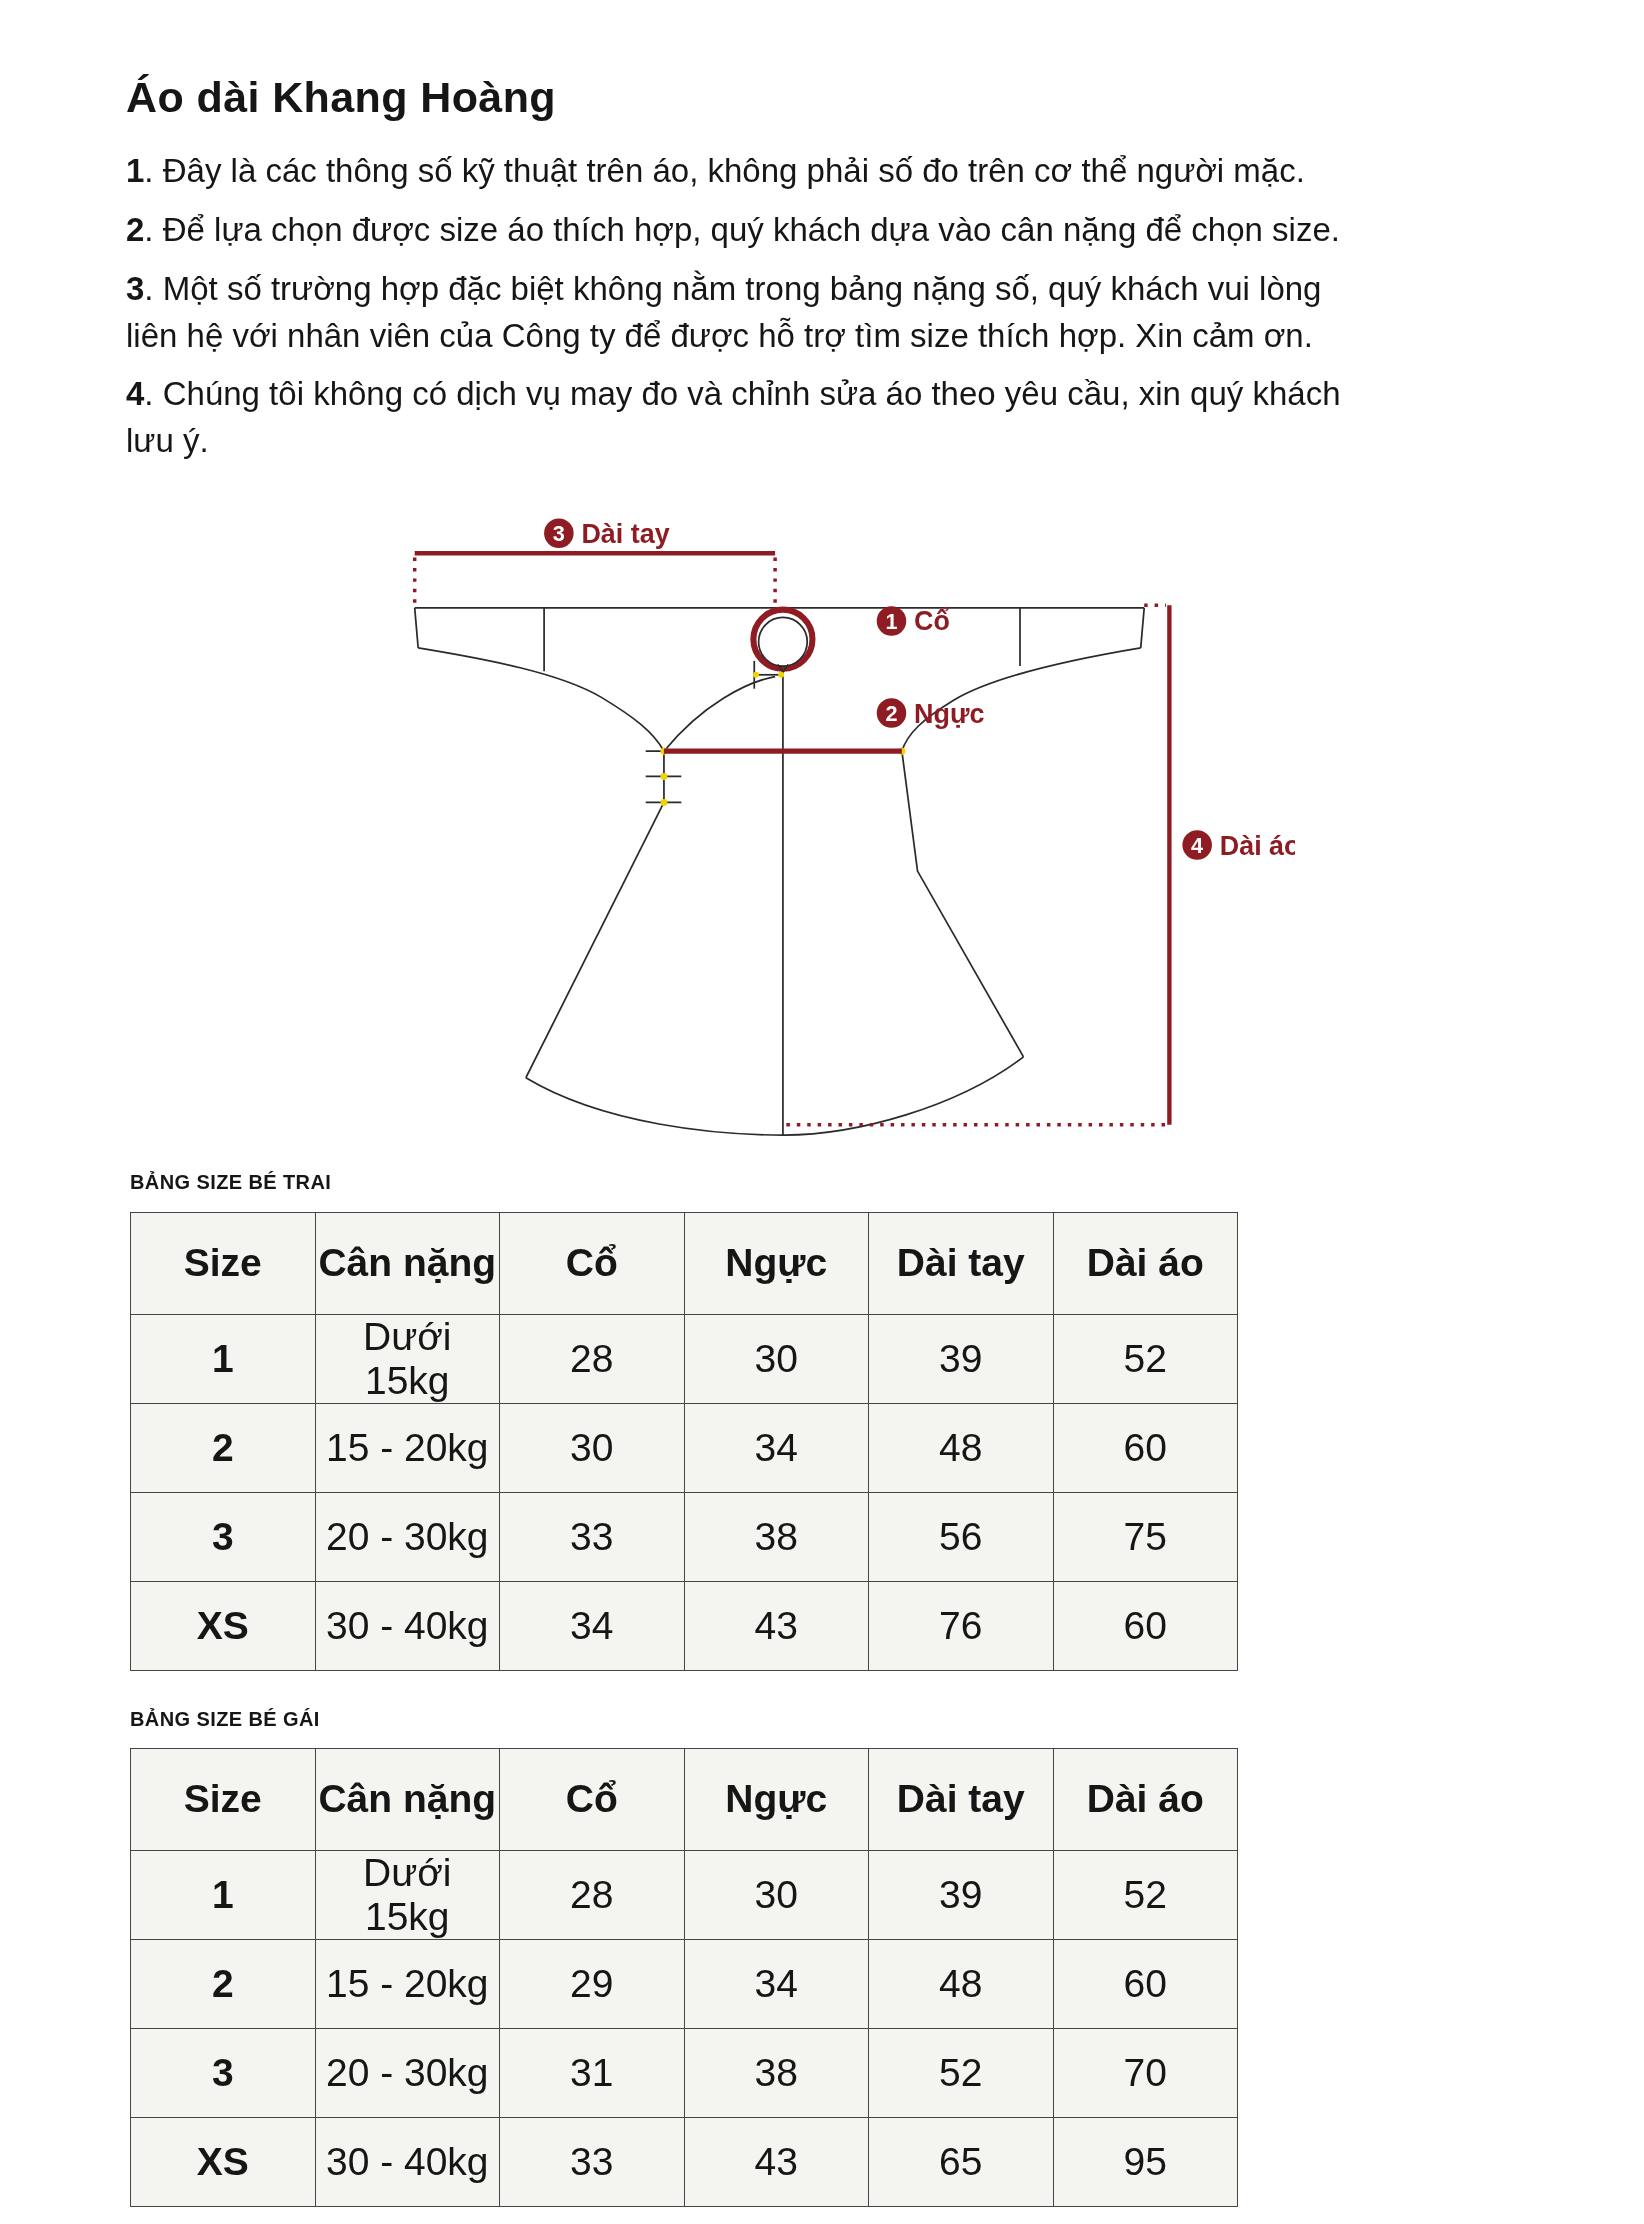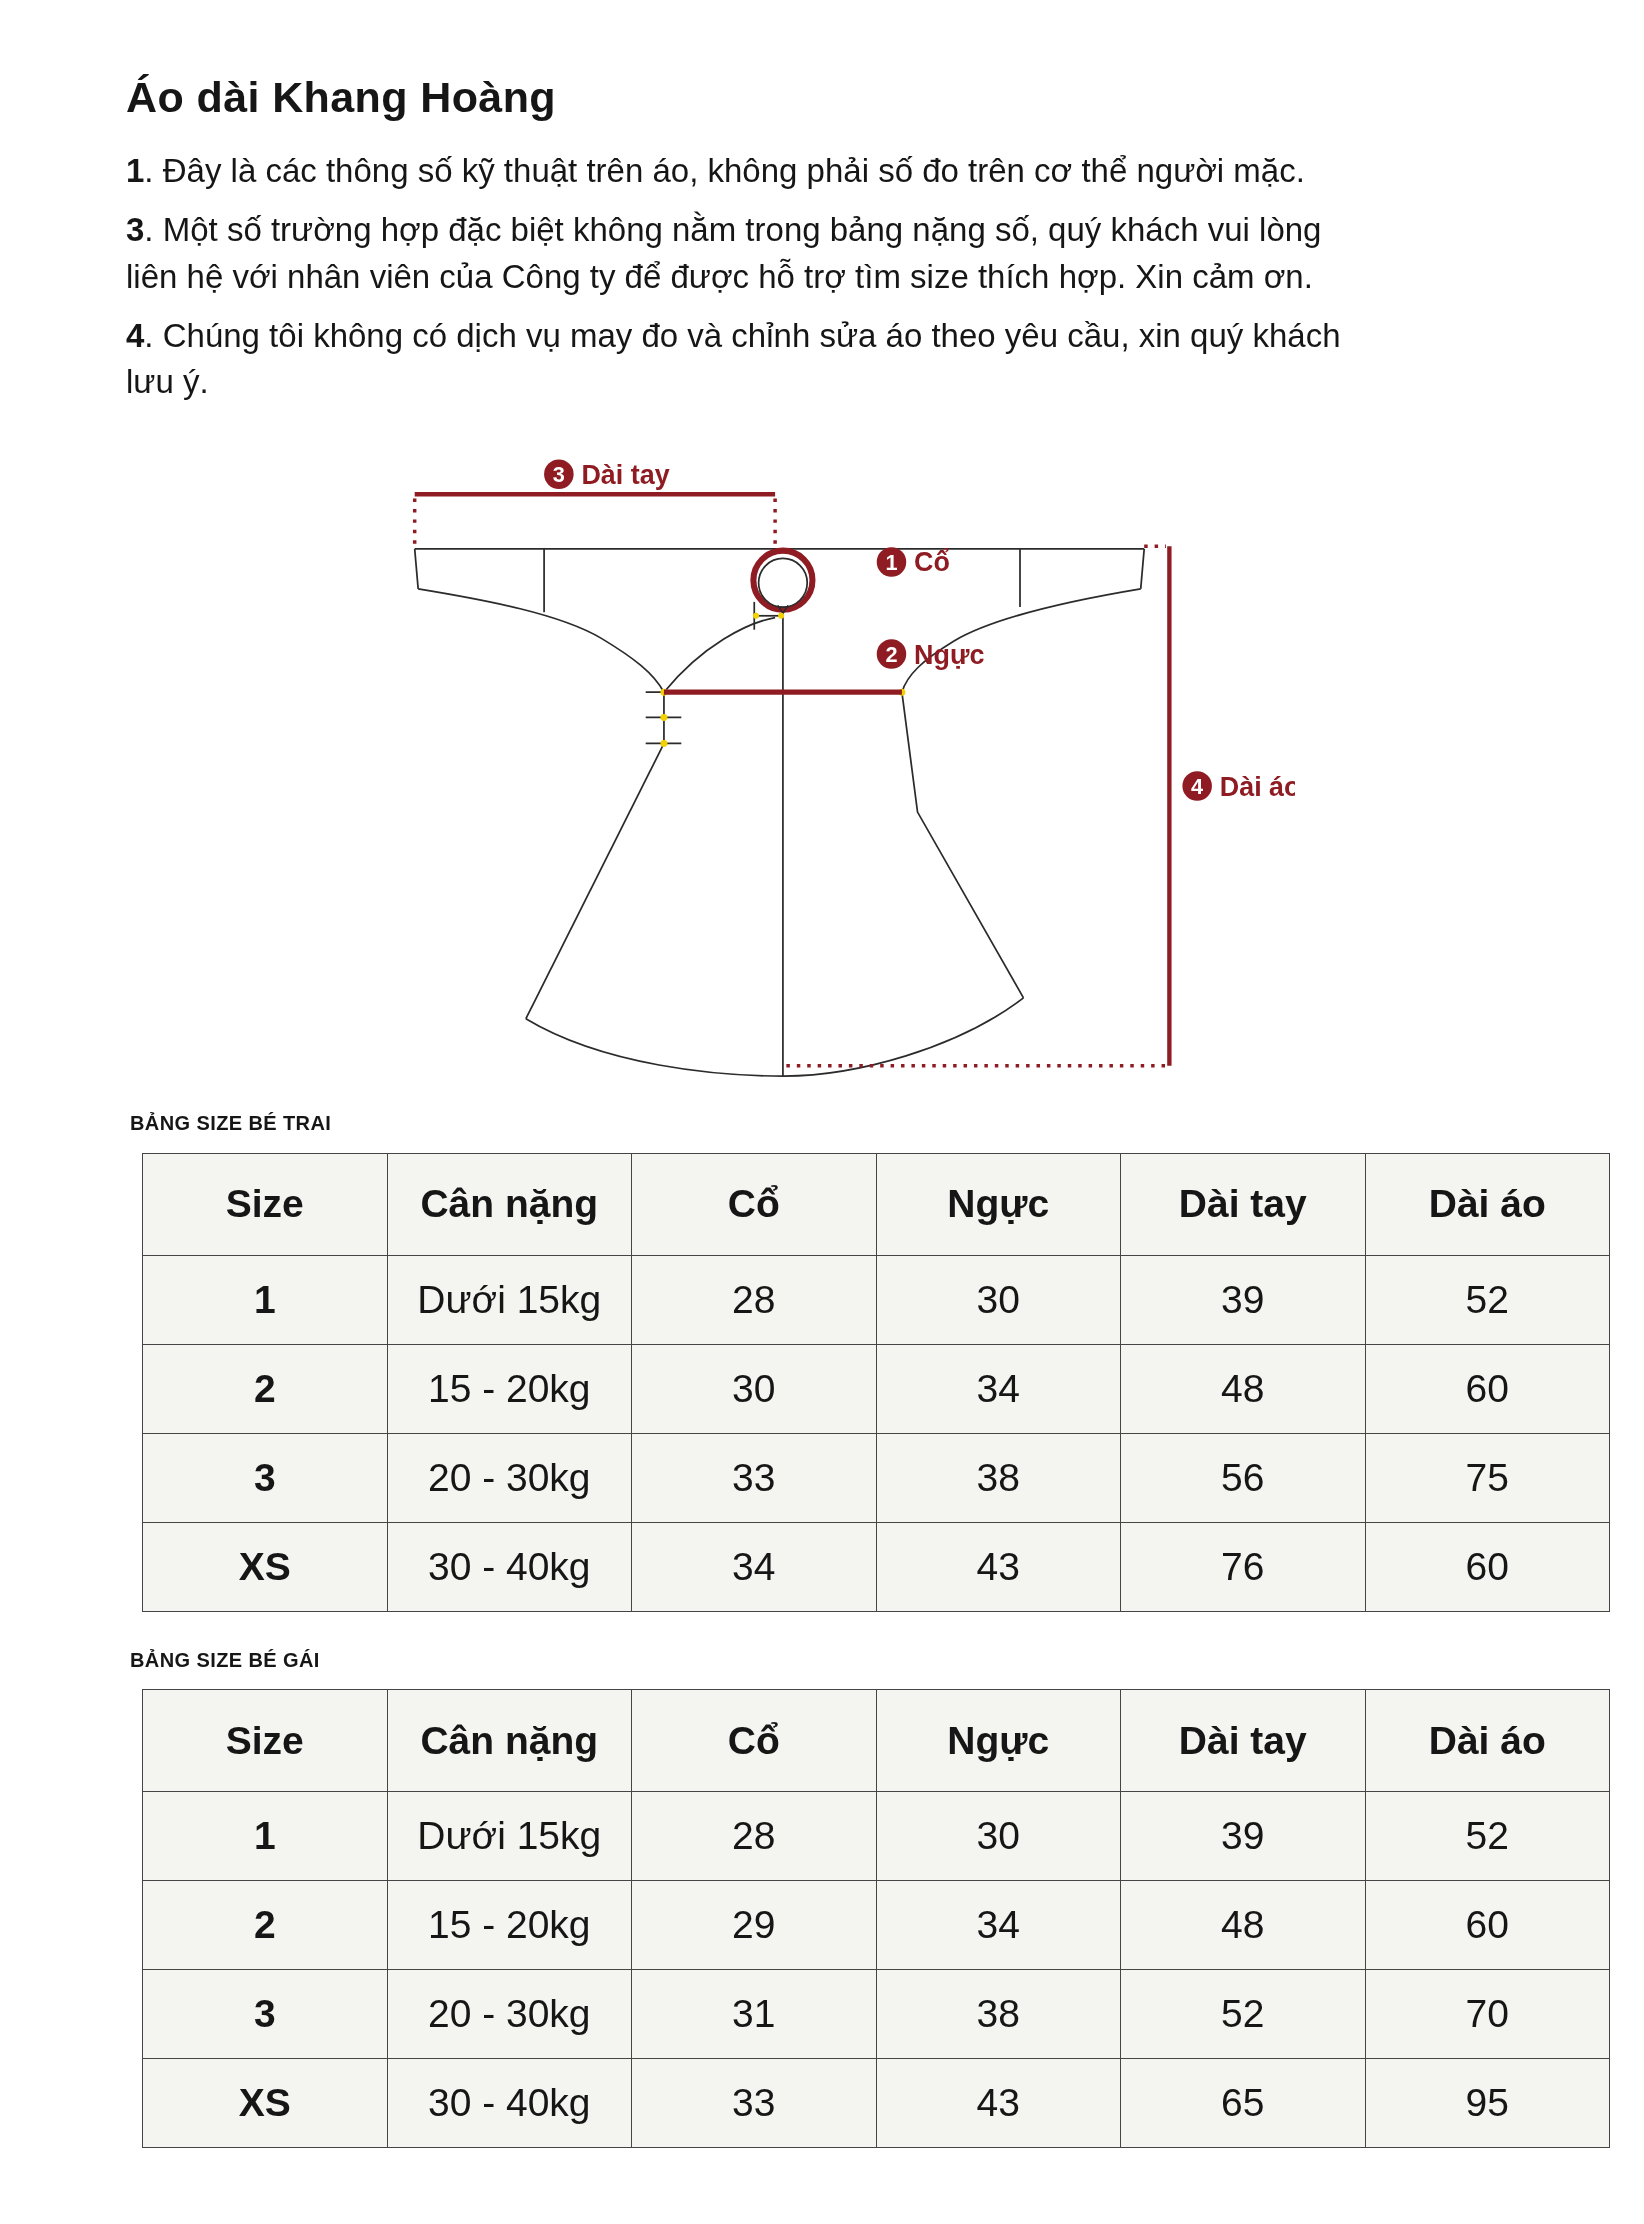--- a/index.html
+++ b/index.html
@@ -11,40 +11,41 @@
   .content{padding:73px 8px 0 126px;}
   .doc-title{font-size:43px;font-weight:bold;margin:0 0 26px 0;letter-spacing:0.4px;}
   .notes{width:1234px;}
   .note{font-size:33px;line-height:1.42;margin:0 0 12px 0;}
   .note b{font-weight:bold;}
   .diagram-wrap{position:relative;height:656px;margin-top:50px;}
   .diagram-svg{position:absolute;left:382px;top:0;}
   .tbl-section{margin:0 130px;}
   .tbl-title{font-size:20px;font-weight:bold;margin:0 0 17.4px 0;letter-spacing:0.4px;}
   .tbl-title.second{margin-top:37px;}
-  table.size-table{border-collapse:collapse;width:1468px;table-layout:fixed;margin-left:12px;}
+  table.size-table{border-collapse:collapse;width:1108px;table-layout:fixed;}
   table.size-table th,table.size-table td{
     border:1.7px solid #454545;background:#f4f4f0;text-align:center;vertical-align:middle;
     font-size:39px;padding:0;
   }
   table.size-table th{height:101px;font-weight:bold;}
   table.size-table td{height:88px;font-weight:normal;}
   table.size-table td.size-col{font-weight:bold;}
   .mline{stroke:#8e1c22;fill:none;}
   .gline{stroke:#2b2b2b;fill:none;stroke-width:2;}
   .badge-num{fill:#ffffff;font-size:25px;font-weight:bold;text-anchor:middle;}
   .mlabel{fill:#8e1c22;font-size:31px;font-weight:bold;}
 </style>
 </head>
 <body>
 
 <div class="content">
   <h1 class="doc-title">Áo dài Khang Hoàng</h1>
   <div class="notes">
     <p class="note"><b>1</b><span>. Đây là các thông số kỹ thuật trên áo, không phải số đo trên cơ thể người mặc.</span></p>
+    <p class="note"><b>2</b><span>. Để lựa chọn được size áo thích hợp, quý khách dựa vào cân nặng để chọn size.</span></p>
     <p class="note"><b>3</b><span>. Một số trường hợp đặc biệt không nằm trong bảng nặng số, quý khách vui lòng liên hệ với nhân viên của Công ty để được hỗ trợ tìm size thích hợp. Xin cảm ơn.</span></p>
     <p class="note"><b>4</b><span>. Chúng tôi không có dịch vụ may đo và chỉnh sửa áo theo yêu cầu, xin quý khách lưu ý.</span></p>
   </div>
 </div>
 
 <div class="diagram-wrap">
   <svg class="diagram-svg" width="913" height="647" viewBox="0 0 1050 745">
 
     <g>
       <path class="gline" d="M37,107 H877"></path>

